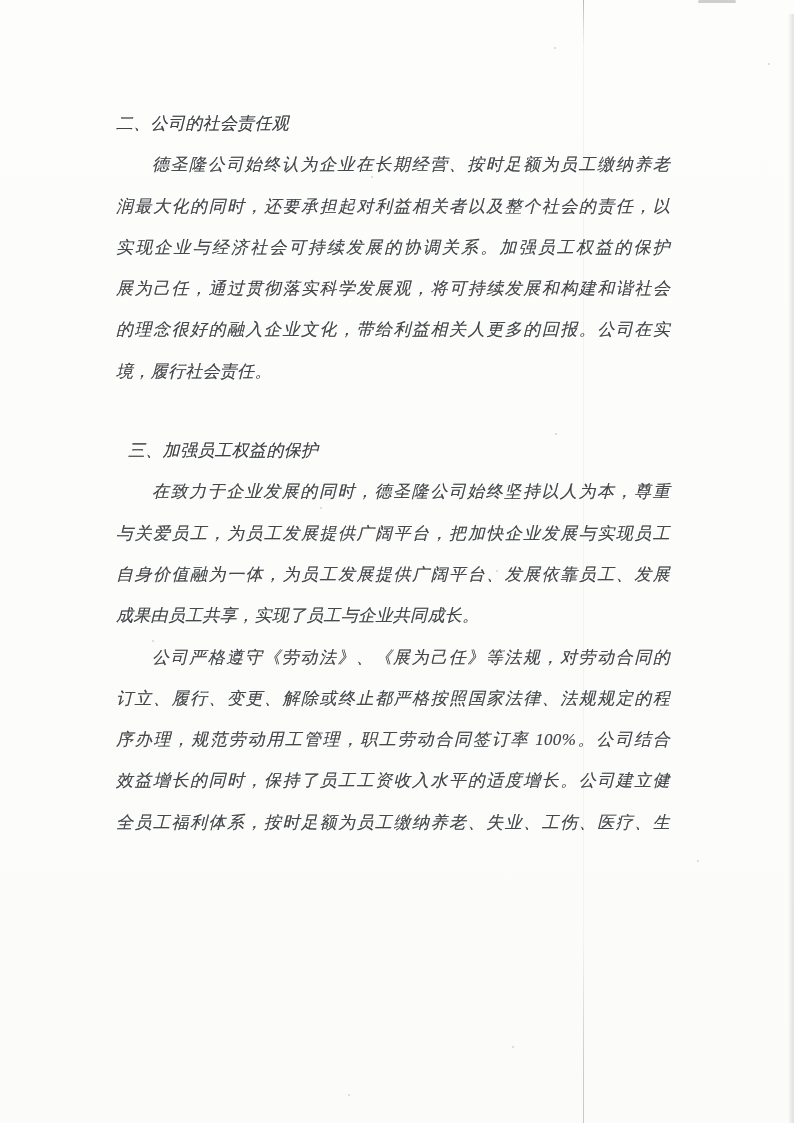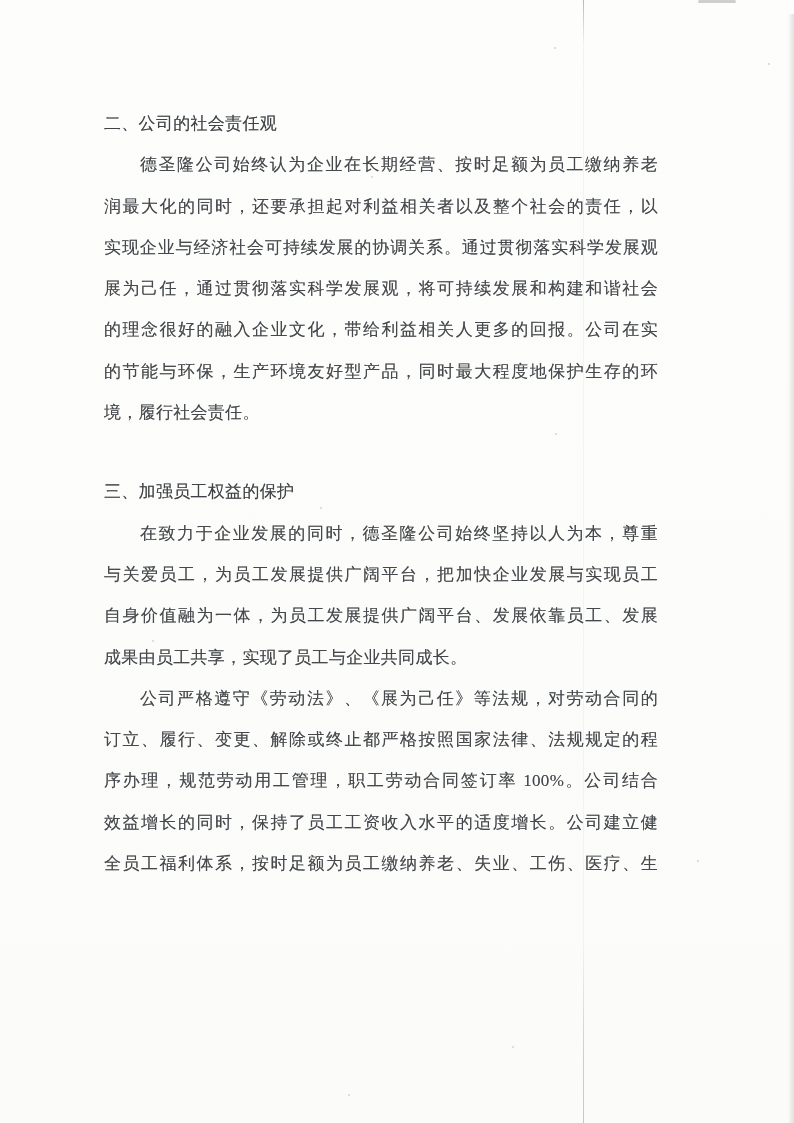--- a/index.html
+++ b/index.html
@@ -61,23 +61,24 @@
     position: absolute;
     width: 2px;
     height: 2px;
     border-radius: 50%;
     background: rgba(110,110,105,0.28);
     pointer-events: none;
   }
   
   .text-block {
     position: absolute;
-    left: 104px;
+    left: 116px;
     top: 103px;
     width: 554px;
+    font-style: italic;
   }
   .line {
     height: 41.3px;
     line-height: 41.3px;
     font-size: 17px;
     letter-spacing: 0.3px;
     white-space: nowrap;
     color: #45484c;
     text-shadow: 0 0 0.6px rgba(90,92,96,0.55);
   }
@@ -99,20 +100,21 @@
     width: 518px;
   }
   .line.heading {
     text-align: left;
     text-align-last: left;
     white-space: nowrap;
     color: #3f4246;
   }
   .line.gap-before {
     margin-top: 38px;
+    margin-left: 12px;
   }
 </style>
 </head>
 <body>
 
 <div class="page">
 
   <div class="scan-line"></div>
   <div class="scan-right-shade"></div>
   <div class="scan-top-smudge"></div>
@@ -126,24 +128,23 @@
   <div class="speck" style="left:697px; top:860px;"></div>
   <div class="speck" style="left:512px; top:1046px;"></div>
   <div class="speck" style="left:348px; top:1094px;"></div>
 
   <div class="text-block">
 
     <div class="line heading">二、公司的社会责任观</div>
 
     <div class="line j indent">德圣隆公司始终认为企业在长期经营、按时足额为员工缴纳养老</div>
     <div class="line j">润最大化的同时，还要承担起对利益相关者以及整个社会的责任，以</div>
-    <div class="line j">实现企业与经济社会可持续发展的协调关系。通过贯彻落实科学发展观</div>
+    <div class="line j">实现企业与经济社会可持续发展的协调关系。加强员工权益的保护</div>
     <div class="line j">展为己任，通过贯彻落实科学发展观，将可持续发展和构建和谐社会</div>
     <div class="line j">的理念很好的融入企业文化，带给利益相关人更多的回报。公司在实</div>
-    <div class="line j">的节能与环保，生产环境友好型产品，同时最大程度地保护生存的环</div>
     <div class="line last">境，履行社会责任。</div>
 
     <div class="line heading gap-before">三、加强员工权益的保护</div>
 
     <div class="line j indent">在致力于企业发展的同时，德圣隆公司始终坚持以人为本，尊重</div>
     <div class="line j">与关爱员工，为员工发展提供广阔平台，把加快企业发展与实现员工</div>
     <div class="line j">自身价值融为一体，为员工发展提供广阔平台、发展依靠员工、发展</div>
     <div class="line last">成果由员工共享，实现了员工与企业共同成长。</div>
 
     <div class="line j indent">公司严格遵守《劳动法》、《展为己任》等法规，对劳动合同的</div>

